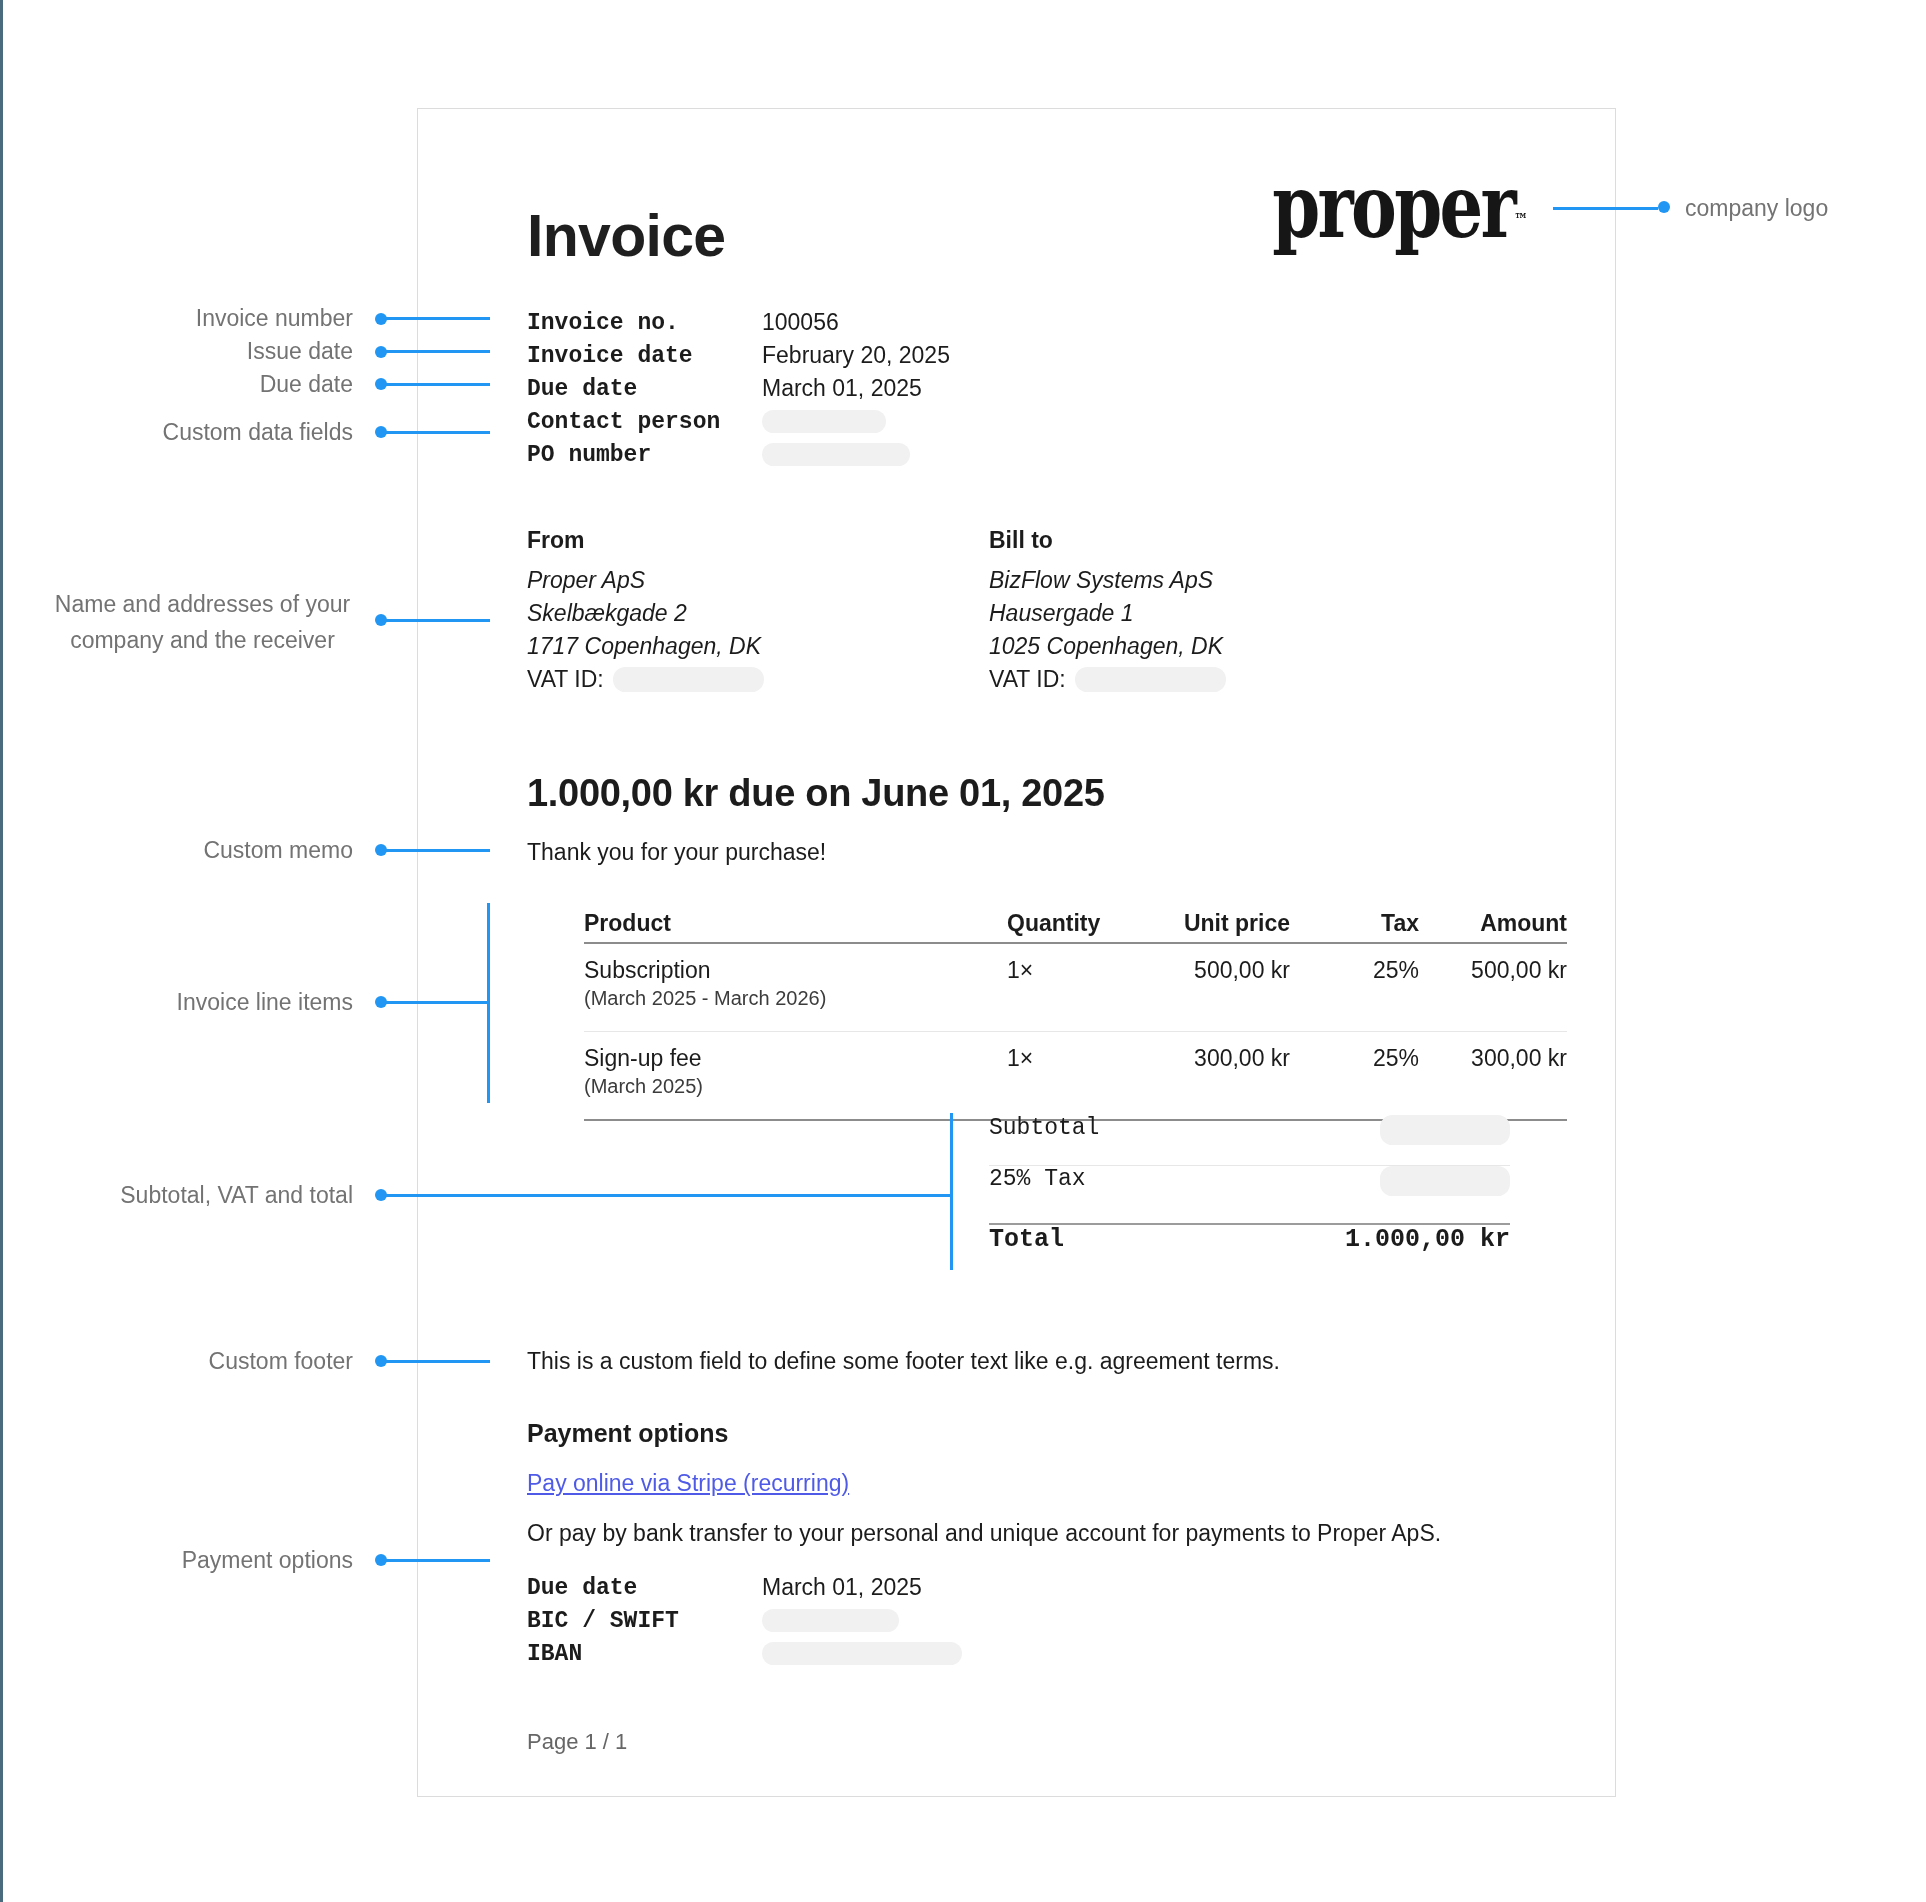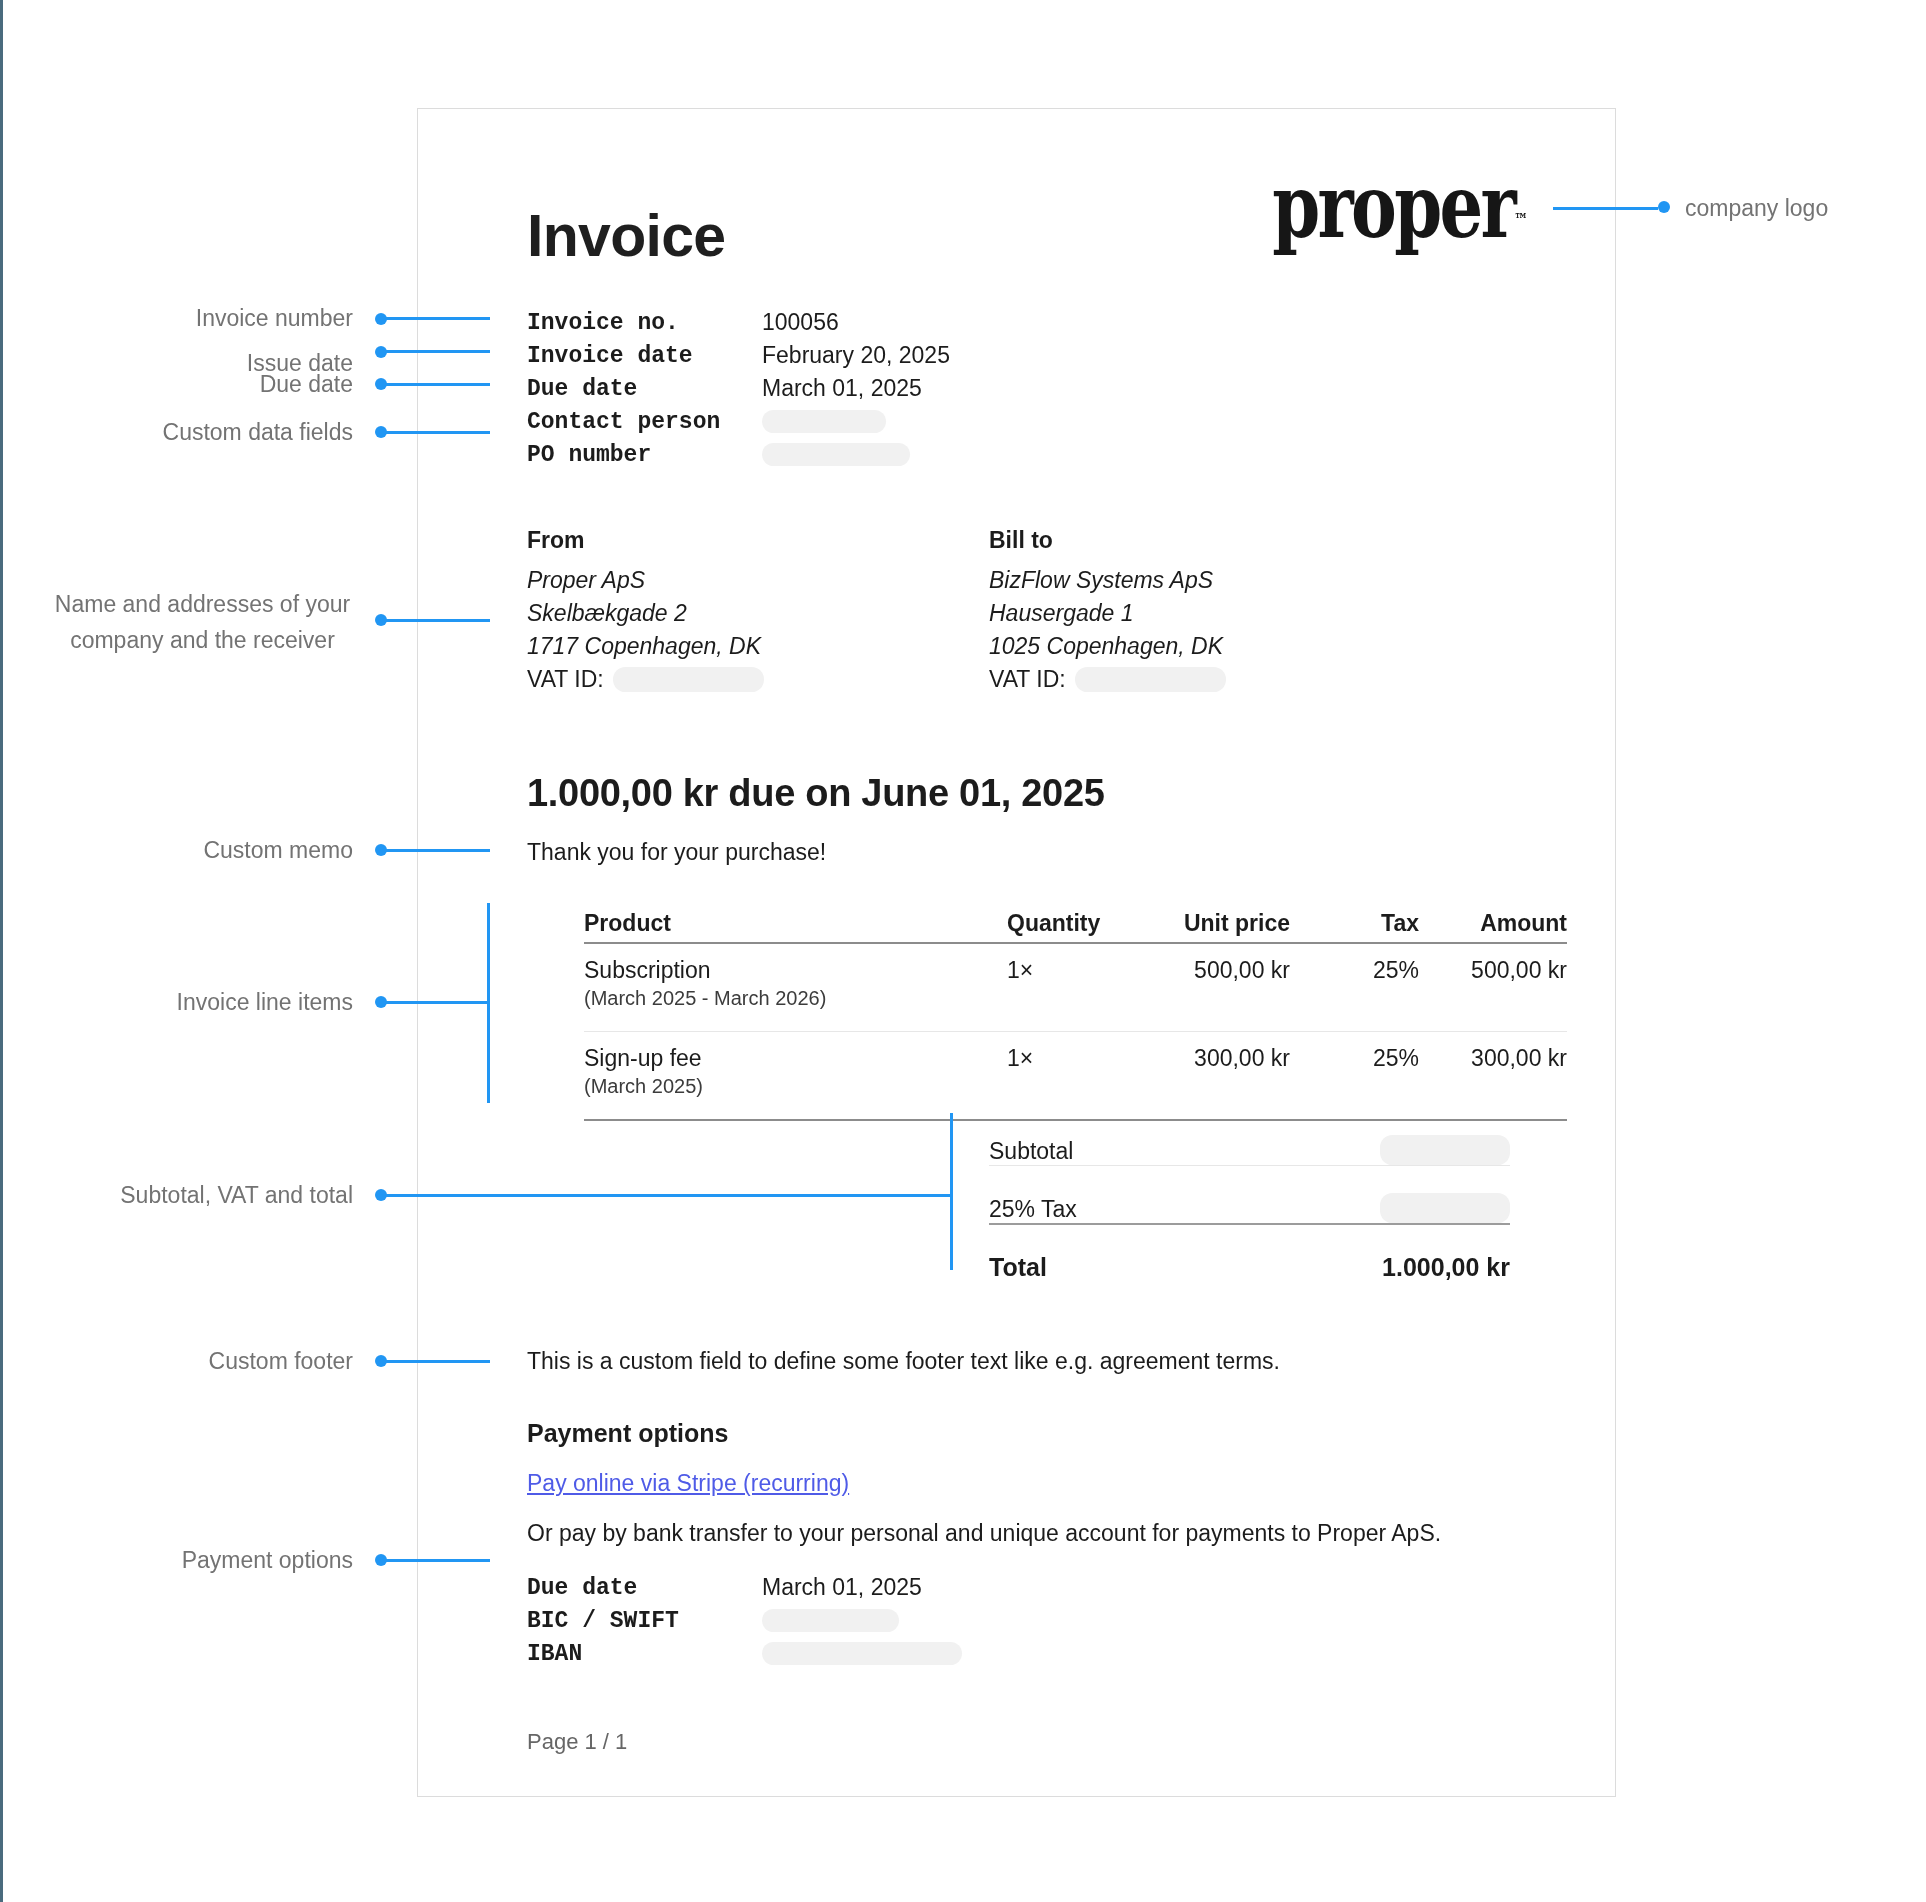--- a/index.html
+++ b/index.html
@@ -46,21 +46,21 @@
   .items-header { height:40px; align-items:center; font-size:23px; font-weight:700; border-bottom:2.1px solid #8c8c8c; }
   .items-row { padding:11px 0 19px 0; border-bottom:1.4px solid #e7e7e7; font-size:23px; }
   .items-row.last { border-bottom:2.1px solid #8c8c8c; }
   .cell-r { text-align:right; }
   .cell-top { line-height:30px; }
   .prod-name { line-height:30px; }
   .prod-period { font-size:20px; line-height:27px; color:#3c3c3c; }
 
   
   .totals { position:absolute; left:571px; top:1006px; width:521px; font-size:23px; }
-  .totals-row { display:flex; justify-content:space-between; align-items:flex-end; }
+  .totals-row { display:flex; justify-content:space-between; align-items:flex-start;font-family:Liberation Mono, monospace; }
   .totals-row.subtotal { height:51px; border-bottom:1.4px solid #e7e7e7; }
   .totals-row.tax { height:59px; border-bottom:2.1px solid #9c9c9c; }
   .totals-row.total { height:57px; font-size:25px; font-weight:700; }
 
   .footer-text { position:absolute; left:109px; top:1236px; font-size:23px; line-height:33px; }
 
   .pay-heading { position:absolute; left:109px; top:1306px; font-size:25px; font-weight:700; line-height:36px; }
   .pay-link { position:absolute; left:109px; top:1358px; font-size:23px; line-height:33px; color:#4f5be7; text-decoration:underline; cursor:pointer; }
   .pay-bank { position:absolute; left:109px; top:1408px; font-size:23px; line-height:33px; }
 
@@ -204,21 +204,21 @@
       </div>
     </div>
 
     <div class="page-indicator">Page 1 / 1</div>
   </div>
 
   <div class="ann ann-left" style="top:302px;">Invoice number</div>
   <div class="ann-dot" style="left:375px; top:313px;"></div>
   <div class="ann-line" style="left:381px; top:317px; width:109px;"></div>
 
-  <div class="ann ann-left" style="top:335px;margin-top:12px;">Issue date</div>
+  <div class="ann ann-left" style="top:335px;">Issue date</div>
   <div class="ann-dot" style="left:375px; top:346px;"></div>
   <div class="ann-line" style="left:381px; top:350px; width:109px;"></div>
 
   <div class="ann ann-left" style="top:368px;">Due date</div>
   <div class="ann-dot" style="left:375px; top:378px;"></div>
   <div class="ann-line" style="left:381px; top:383px; width:109px;"></div>
 
   <div class="ann ann-left" style="top:416px;">Custom data fields</div>
   <div class="ann-dot" style="left:375px; top:426px;"></div>
   <div class="ann-line" style="left:381px; top:431px; width:109px;"></div>

